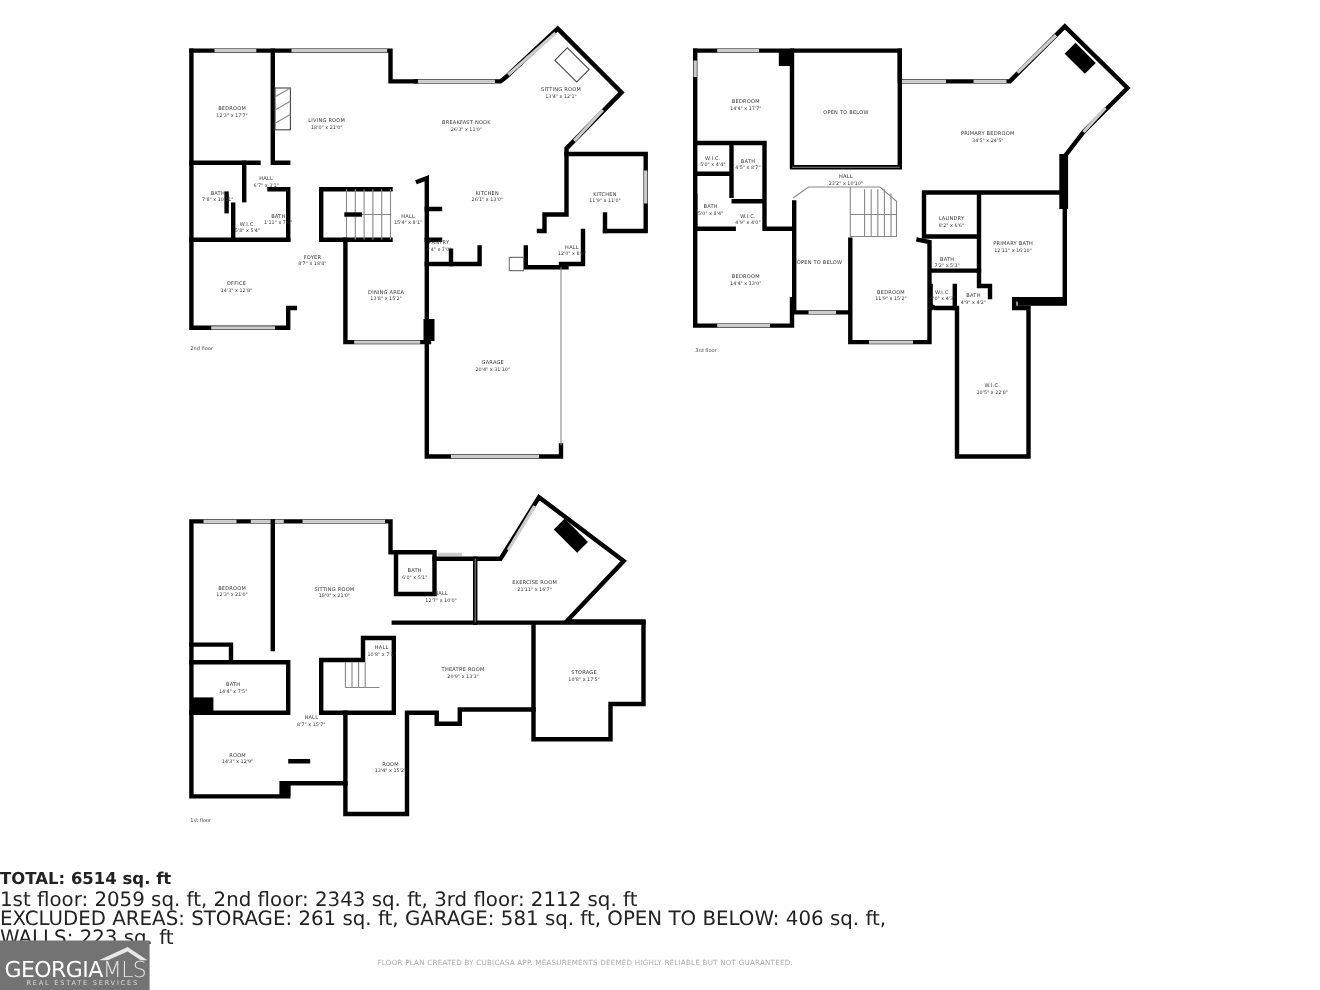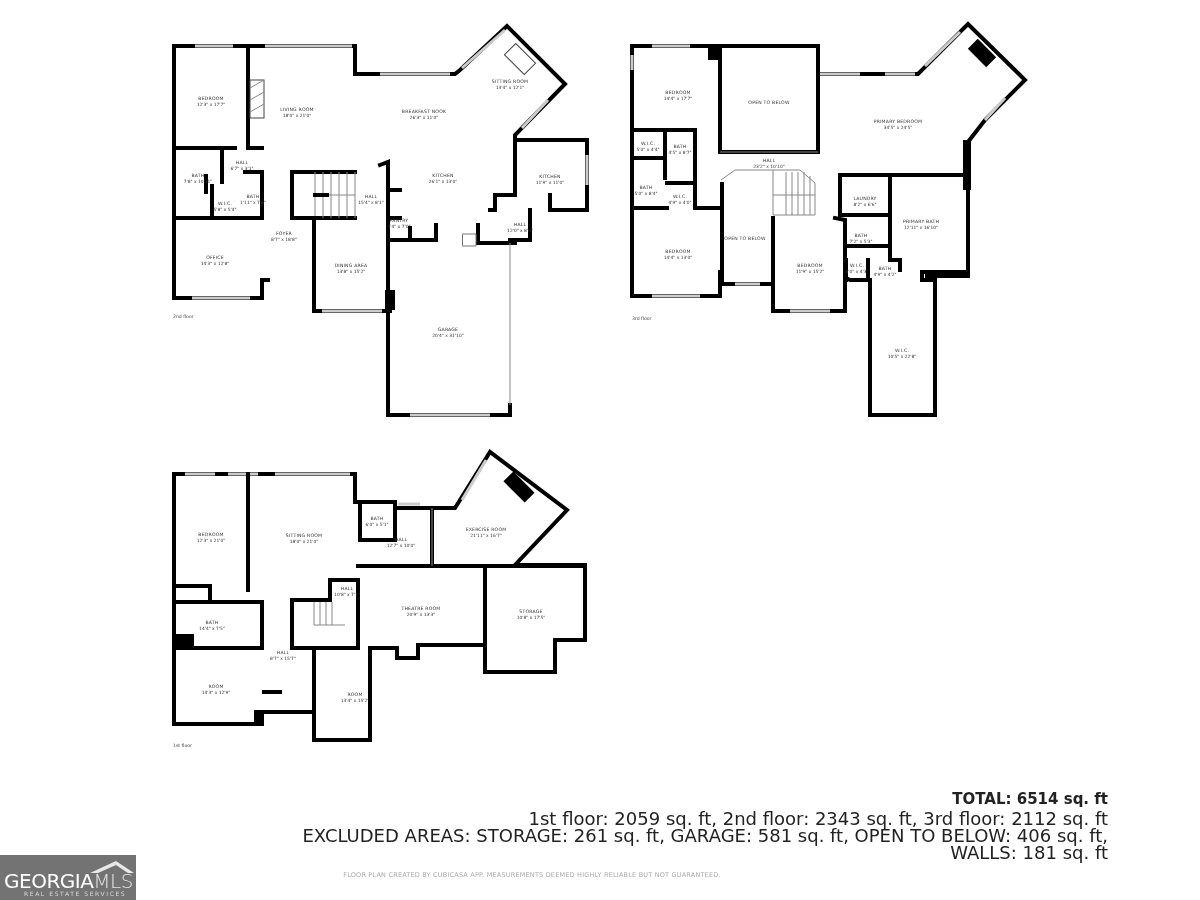--- a/index.html
+++ b/index.html
@@ -4,21 +4,21 @@
 <style>
   html,body{margin:0;padding:0;background:#fff;}
   body{width:1200px;height:900px;position:relative;overflow:hidden;font-family:"DejaVu Sans",sans-serif;}
   svg.plan{position:absolute;left:0;top:0;}
   .w{stroke:#000;stroke-width:4;fill:none;stroke-linecap:square;}
   .win{stroke:#ccc;stroke-width:3;fill:none;}
   .thin{stroke:#888;stroke-width:1;fill:none;}
   .lbl{font-family:"DejaVu Sans",sans-serif;font-size:4.6px;fill:#333;text-anchor:middle;letter-spacing:.2px;}
   .dim{font-family:"DejaVu Sans",sans-serif;font-size:4.4px;fill:#333;text-anchor:middle;}
   .flabel{font-family:"DejaVu Sans",sans-serif;font-size:4.6px;fill:#444;}
-  .summary{position:absolute;left:0;width:1108px;text-align:right;color:#222;}
+  .summary{position:absolute;left:0;width:1108px;text-align:left;color:#222;}
   .total{top:790px;font-weight:bold;font-size:15px;}
   .line{font-size:18px;}
   .l1{top:808px;} .l2{top:825px;} .l3{top:842px;}
   .disclaimer{position:absolute;top:871px;left:0;width:1064px;text-align:center;font-size:6.5px;color:#aaa;letter-spacing:.2px;}
   .logo{position:absolute;left:0;top:855px;width:136px;height:45px;background:#737373;color:#fff;}
   .logo .main{position:absolute;left:4px;top:14px;font-size:20px;letter-spacing:-0.5px;}
   .logo .main .mls{color:#e4e4e4;font-weight:300;}
   .logo .sub{position:absolute;left:24px;top:35px;font-size:6px;letter-spacing:1.6px;color:#ddd;}
   .logo .roof{position:absolute;left:90px;top:4px;}
 </style>
@@ -206,21 +206,21 @@
     <text class="dim" x="216" y="694">14'3" x 12'9"</text>
     <text class="lbl" x="355" y="696">ROOM</text>
     <text class="dim" x="355" y="702">13'4" x 15'2"</text>
     <text class="flabel" x="173" y="747">1st floor</text>
   </g>
 </svg>
 
 <div class="summary total">TOTAL: 6514 sq. ft</div>
 <div class="summary line l1">1st floor: 2059 sq. ft, 2nd floor: 2343 sq. ft, 3rd floor: 2112 sq. ft</div>
 <div class="summary line l2">EXCLUDED AREAS: STORAGE: 261 sq. ft, GARAGE: 581 sq. ft, OPEN TO BELOW: 406 sq. ft,</div>
-<div class="summary line l3">WALLS: 181 sq. ft</div>
+<div class="summary line l3">WALLS: 223 sq. ft</div>
 <div class="disclaimer">FLOOR PLAN CREATED BY CUBICASA APP. MEASUREMENTS DEEMED HIGHLY RELIABLE BUT NOT GUARANTEED.</div>
 
 <div class="logo">
   <svg class="roof" width="44" height="16" viewBox="0 0 44 16">
     <path d="M0,14 L26,2 L44,14 L38,14 L26,6 L8,14 Z" fill="#e8e8e8"></path>
   </svg>
   <div class="main"><span>GEORGIA</span><span class="mls">MLS</span></div>
   <div class="sub">REAL ESTATE SERVICES</div>
 </div>
 

